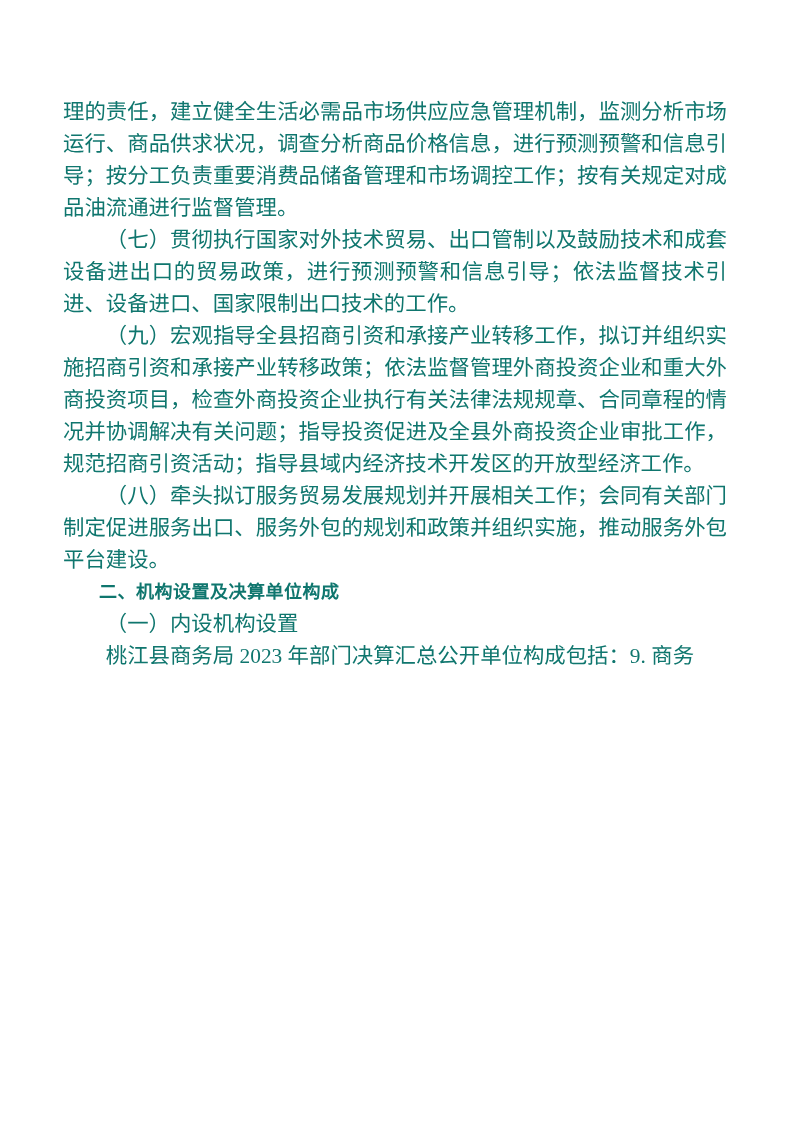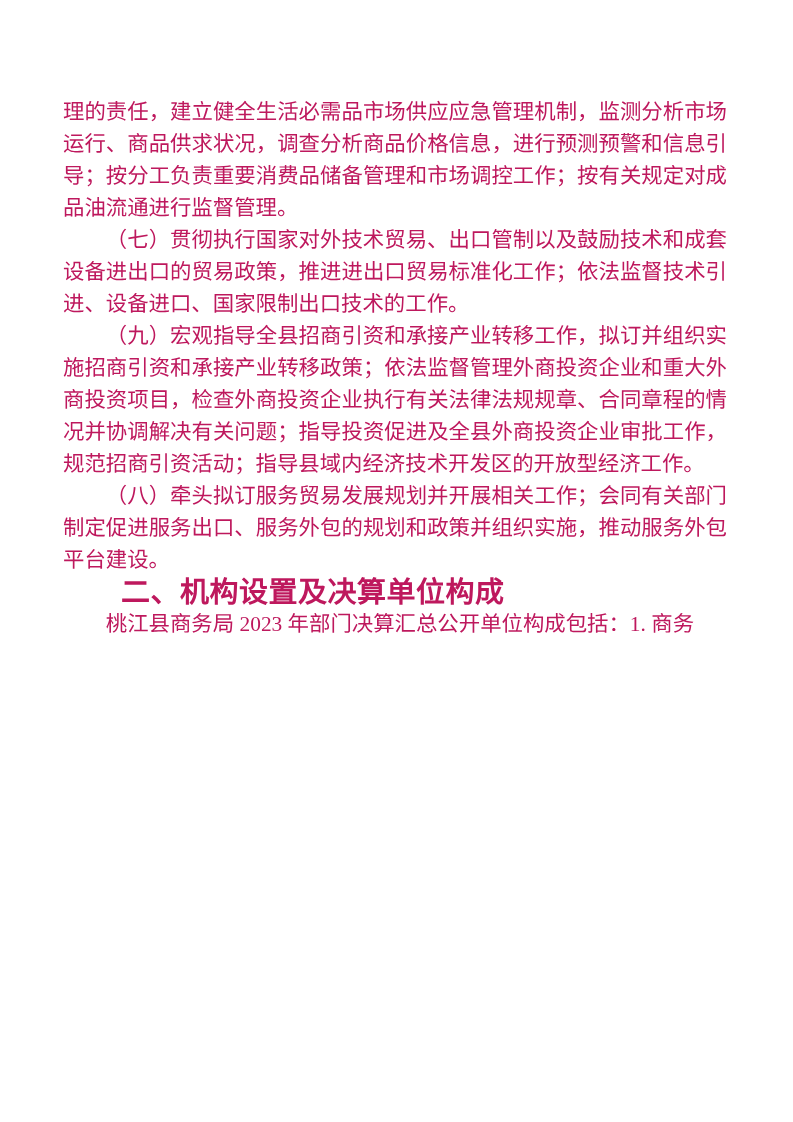--- a/index.html
+++ b/index.html
@@ -11,54 +11,55 @@
     position: relative;
     width: 793px;
     height: 1122px;
     box-sizing: border-box;
     background: #ffffff;
     padding: 96px 66px 0 63px;
     overflow: hidden;
     font-family: "Liberation Serif", "DejaVu Serif", serif;
     font-size: 21.4px;
     line-height: 32px;
-    color: #be185d;
+    color: #0f766e;
   }
   .para {
     margin: 0;
     text-align: justify;
     text-justify: inter-ideograph;
     text-indent: 2em;
     word-break: break-all;
   }
   .para.no-indent {
     text-indent: 0;
   }
   .heading {
     margin: 0;
-    font-size: 29px;
+    font-size: 18px;
     line-height: 32px;
     text-indent: 2em;
     font-weight: bold;
     font-family: "Liberation Sans", "DejaVu Sans", sans-serif;
     letter-spacing: 0.5px;
   }
 </style>
 </head>
 <body>
 
 <div class="page">
   <p class="para no-indent">理的责任，建立健全生活必需品市场供应应急管理机制，监测分析市场运行、商品供求状况，调查分析商品价格信息，进行预测预警和信息引导；按分工负责重要消费品储备管理和市场调控工作；按有关规定对成品油流通进行监督管理。</p>
 
 
-  <p class="para">（七）贯彻执行国家对外技术贸易、出口管制以及鼓励技术和成套设备进出口的贸易政策，推进进出口贸易标准化工作；依法监督技术引进、设备进口、国家限制出口技术的工作。</p>
+  <p class="para">（七）贯彻执行国家对外技术贸易、出口管制以及鼓励技术和成套设备进出口的贸易政策，进行预测预警和信息引导；依法监督技术引进、设备进口、国家限制出口技术的工作。</p>
 
   <p class="para">（九）宏观指导全县招商引资和承接产业转移工作，拟订并组织实施招商引资和承接产业转移政策；依法监督管理外商投资企业和重大外商投资项目，检查外商投资企业执行有关法律法规规章、合同章程的情况并协调解决有关问题；指导投资促进及全县外商投资企业审批工作，规范招商引资活动；指导县域内经济技术开发区的开放型经济工作。</p>
 
   <p class="para">（八）牵头拟订服务贸易发展规划并开展相关工作；会同有关部门制定促进服务出口、服务外包的规划和政策并组织实施，推动服务外包平台建设。</p>
 
   <h2 class="heading">二、机构设置及决算单位构成</h2>
 
+  <p class="para">（一）内设机构设置</p>
 
 
 
-  <p class="para">桃江县商务局 2023 年部门决算汇总公开单位构成包括：1. 商务</p>
+  <p class="para">桃江县商务局 2023 年部门决算汇总公开单位构成包括：9. 商务</p>
 </div>
 
 </body></html>

